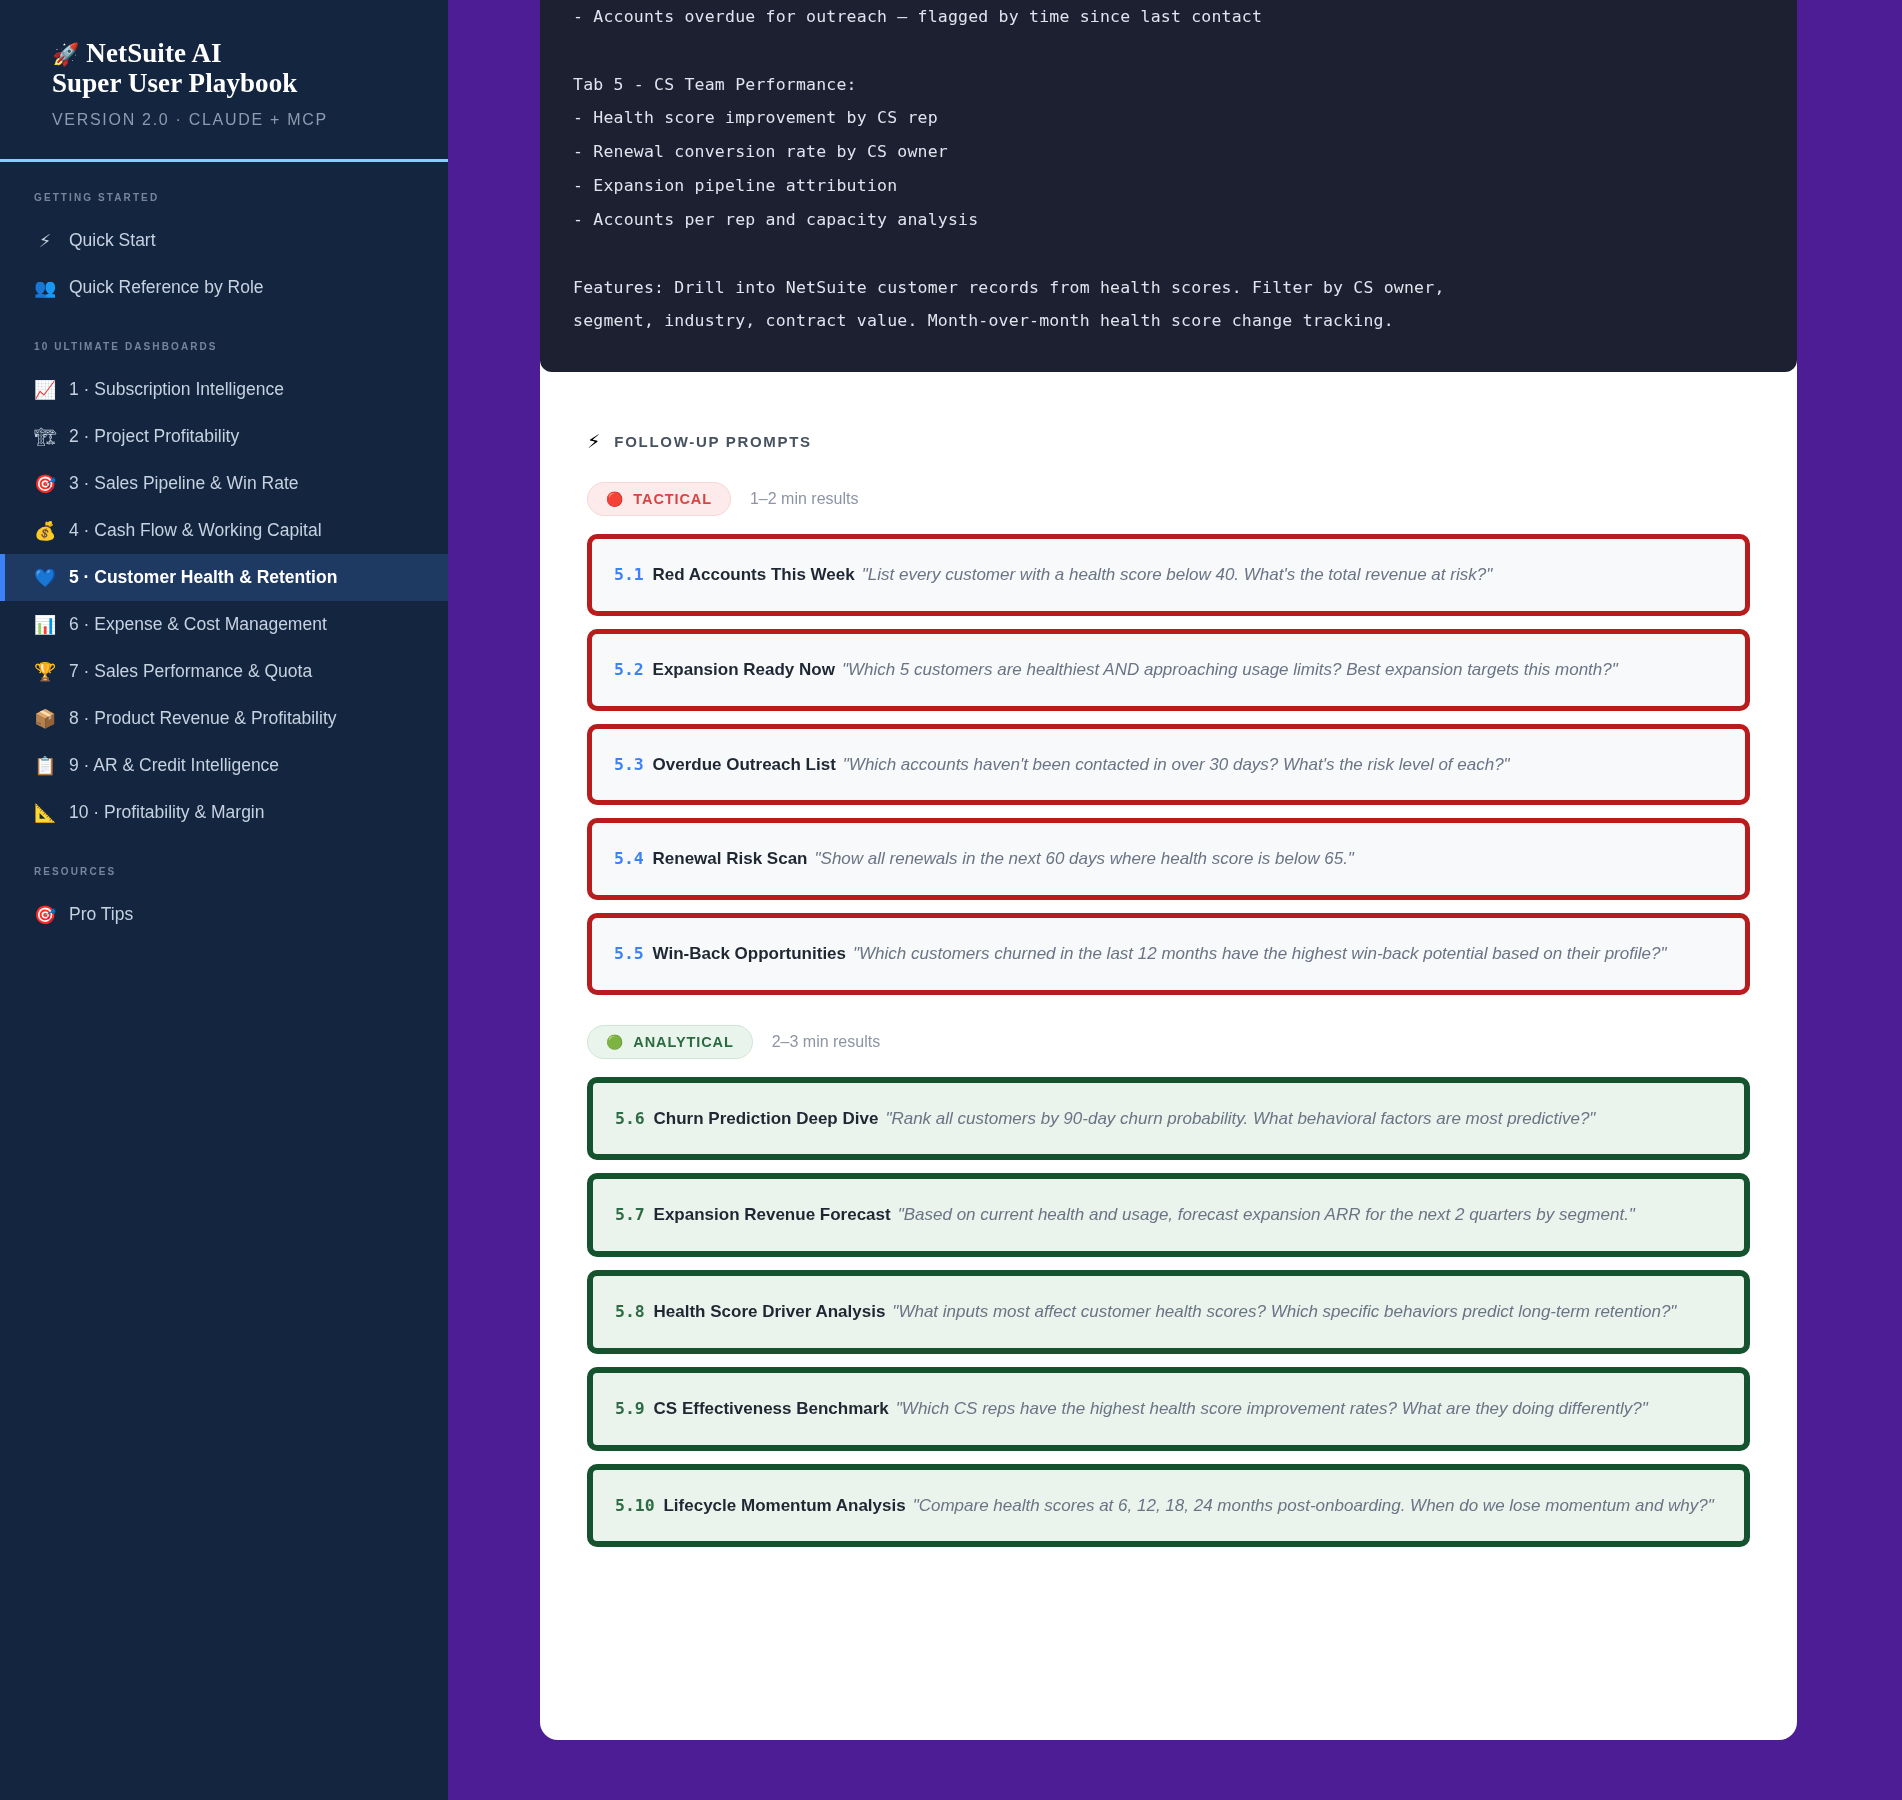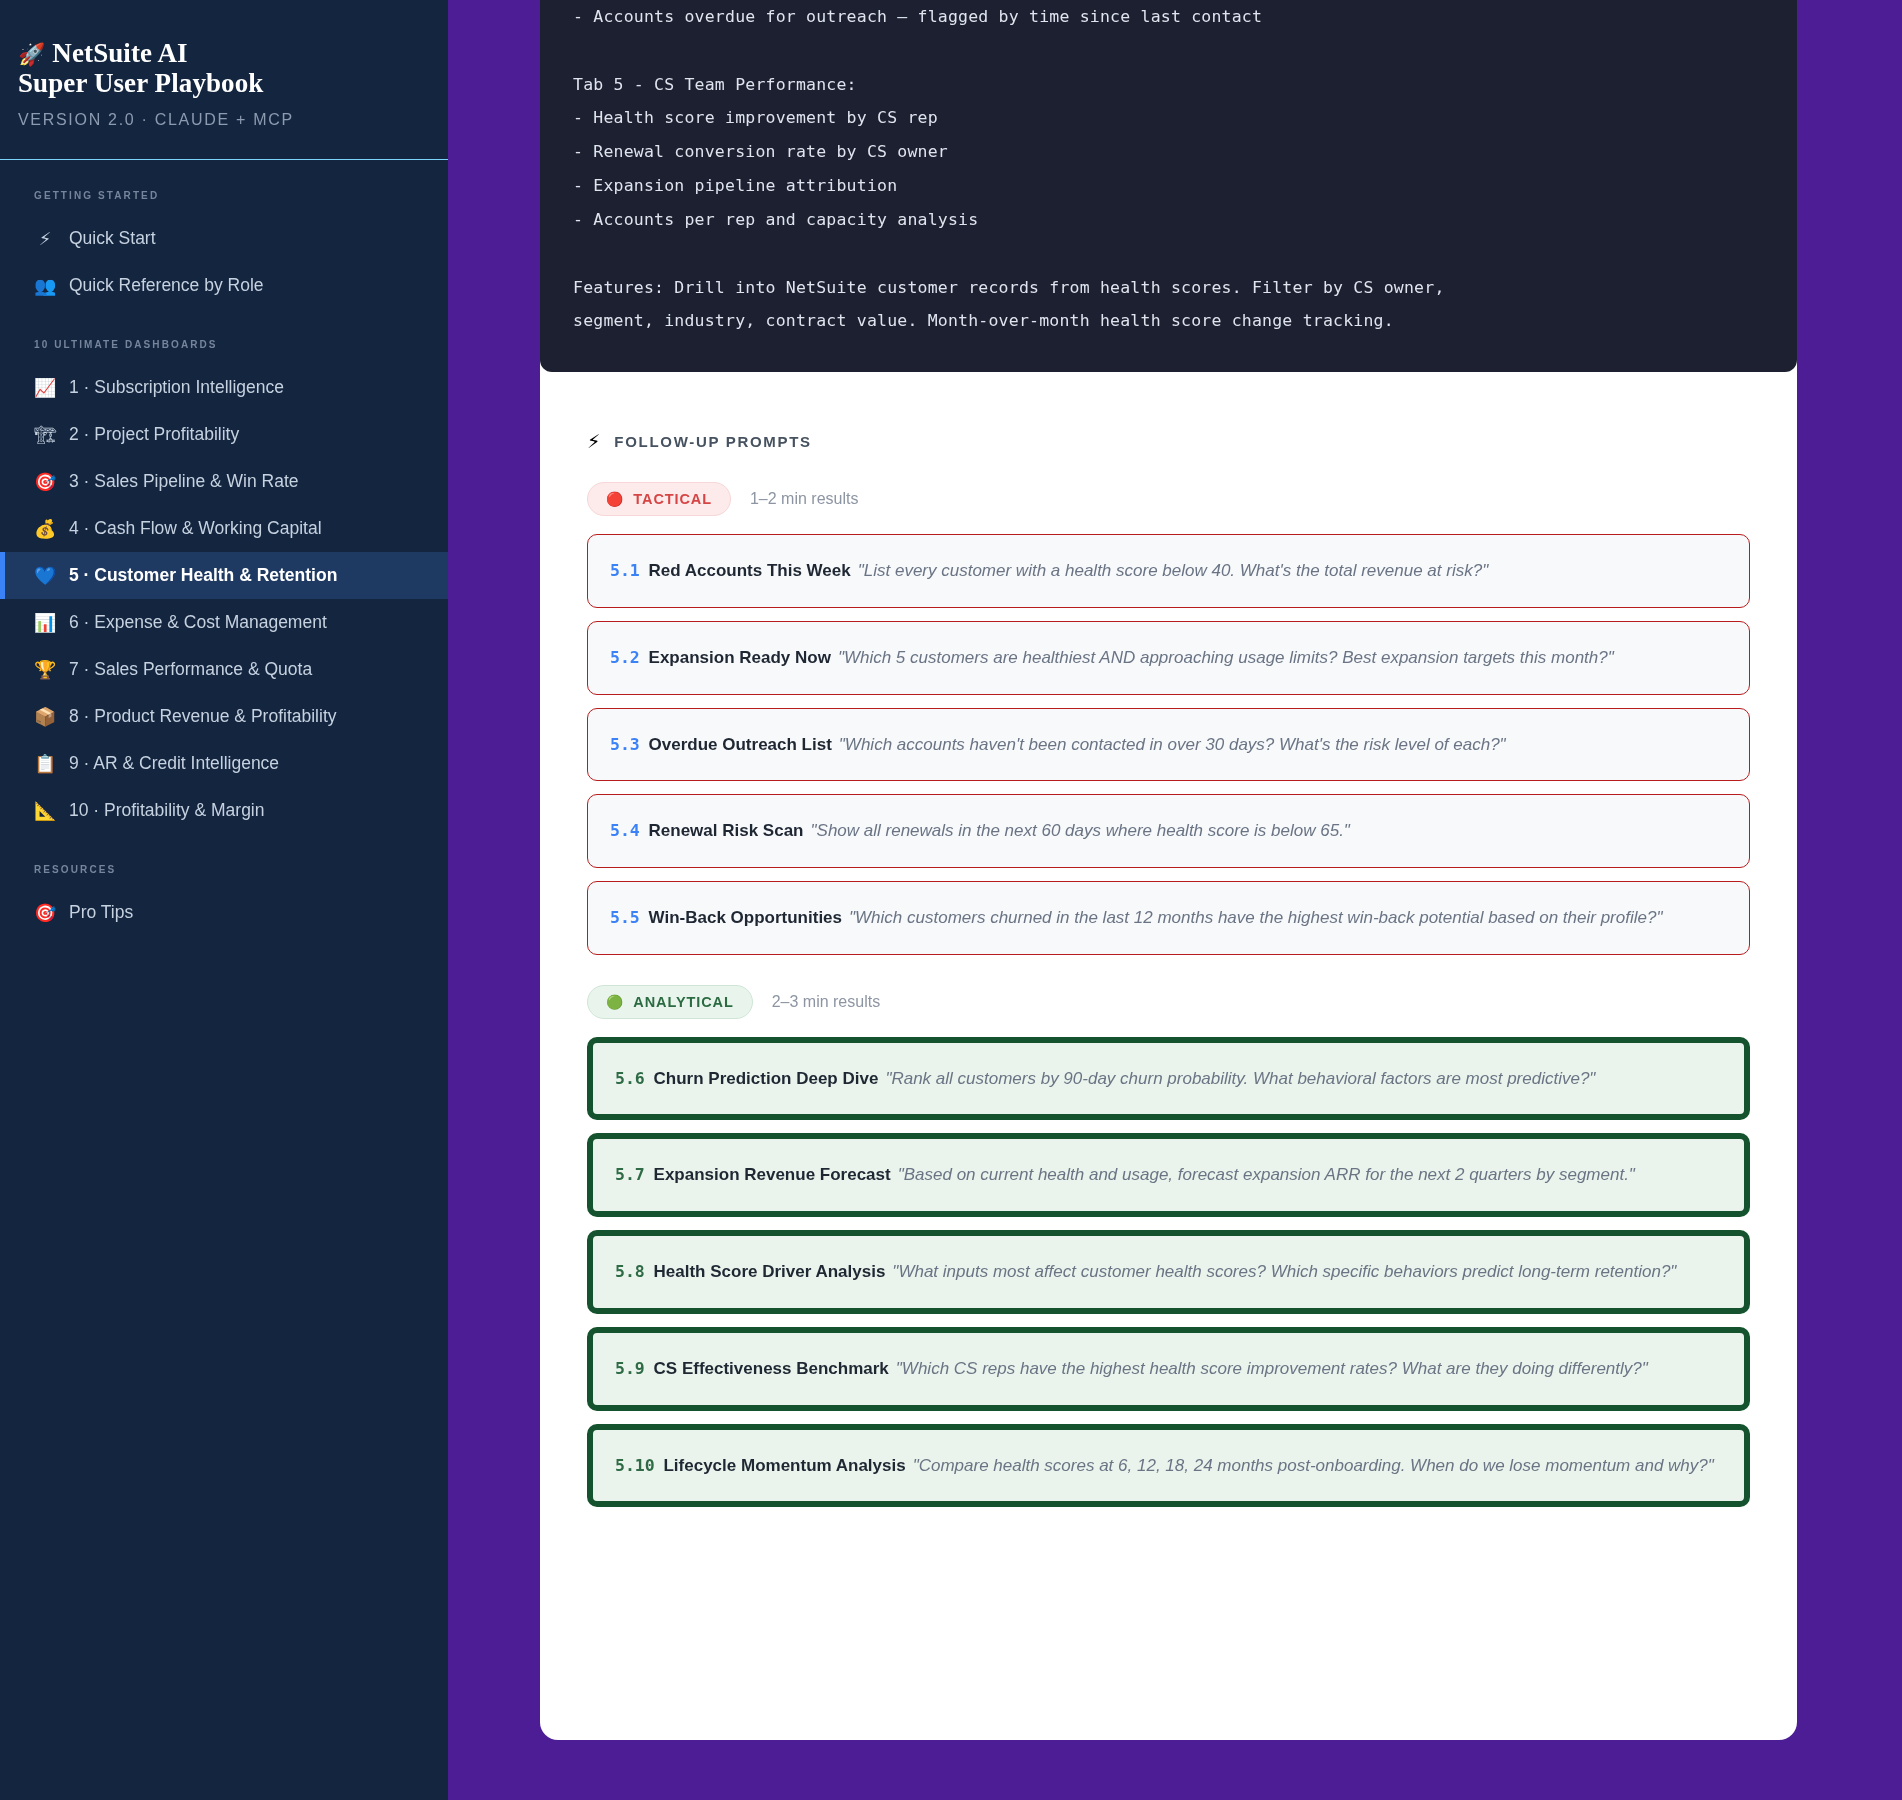--- a/index.html
+++ b/index.html
@@ -18,22 +18,22 @@
   .sidebar {
     width: 448px;
     min-width: 448px;
     height: 1800px;
     background: #13253f;
     color: #cdd6e3;
     padding-bottom: 40px;
     overflow: hidden;
   }
   .brand {
-    padding: 38px 34px 30px 18px;
-    border-bottom: 1px solid #7dd3fc;
+    padding: 38px 34px 30px 52px;
+    border-bottom: 3px solid #7dd3fc;
   }
   .brand-title {
     font-family: "Liberation Serif", serif;
     font-weight: 700;
     font-size: 27px;
     line-height: 1.12;
     color: #ffffff;
     letter-spacing: .1px;
   }
   .brand-title .rocket { font-family: "DejaVu Sans", sans-serif; font-size: 22px; }
@@ -149,21 +149,21 @@
   .badge-note { font-size: 16px; color: #8d95a3; }
 
   
   .prompt {
     border-radius: 10px;
     padding: 22px 22px 22px 22px;
     margin-bottom: 13px;
     font-size: 17px;
     line-height: 1.62;
   }
-  .prompt.tactical { background: #f7f9fb; border: 1px solid #b91c1c; }
+  .prompt.tactical { background: #f7f9fb; border: 5px solid #b91c1c; }
   .prompt.analytical { background: #eaf4ed; border: 6px solid #14532d; }
 
   .prompt .num {
     font-family: "DejaVu Sans Mono", monospace;
     font-weight: 700;
     font-size: 16.5px;
     margin-right: 4px;
   }
   .prompt.tactical .num { color: #3b82f6; }
   .prompt.analytical .num { color: #2f6b45; }

